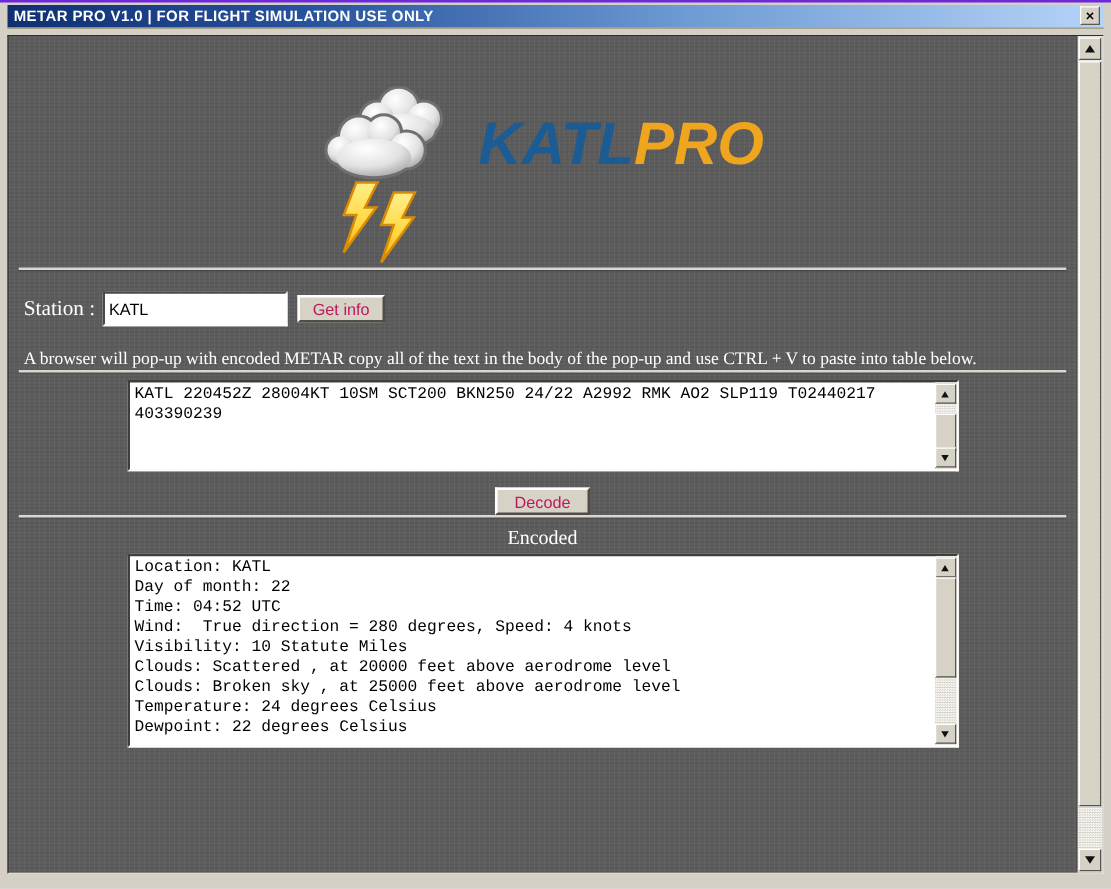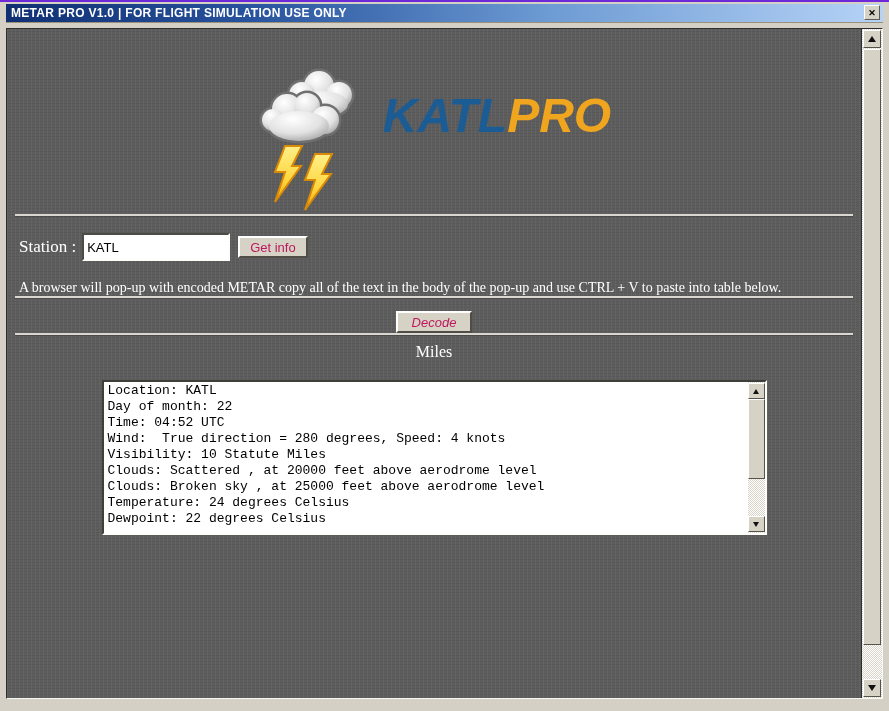--- a/index.html
+++ b/index.html
@@ -114,21 +114,21 @@
 
   .instruction{ margin:19px 12px 0 12px; font-size:14px; }
 
   .center-label{ text-align:center; font-size:16px; }
   .paste-label{ margin-top:16px; }
   .report-label{ margin-top:8px; }
 
   
   .ta-wrap{ position:relative; margin:6px auto 0; width:665px; }
   .ta-wrap.metar{ height:73px; }
-  .ta-wrap.report{ margin-top:19px; height:155px; }
+  .ta-wrap.report{ margin-top:3px; height:155px; }
   textarea.classic{
     width:100%; height:100%; resize:none; overflow:hidden;
     border:2px solid; border-color:#3f3f3a #fdfdfa #fdfdfa #3f3f3a;
     background:#ffffff; color:#000;
     font-family:"Liberation Mono", monospace; font-size:13px; line-height:16px;
     padding:1px 22px 1px 4px; outline:none; white-space:pre;
   }
   .ta-sb{
     position:absolute; top:2px; bottom:2px; right:2px; width:17px;
     background:#e6e3da;
@@ -136,21 +136,21 @@
     background-size:2px 2px;
   }
   .ta-sb .sb-btn{ left:0; right:0; height:16px; border-width:1px; }
   .ta-sb .sb-thumb{ left:0; right:0; }
   .ta-sb.metar-sb .sb-thumb{ top:25px; height:30px; }
   .ta-sb.report-sb .sb-thumb{ top:17px; height:80px; }
   .ta-sb .tri-up{ border-left-width:3px; border-right-width:3px; border-bottom-width:5px; }
   .ta-sb .tri-down{ border-left-width:3px; border-right-width:3px; border-top-width:5px; }
 
   .decode-row{ margin-top:13px; text-align:center; }
-  .decode-btn{ height:22px; padding:2px 14px;font-style:italic; }
+  .decode-btn{ height:22px; padding:2px 14px; }
 </style>
 </head>
 <body>
 
 <div class="window">
 
   <div class="titlebar">
     <span class="title">METAR PRO V1.0 | FOR FLIGHT SIMULATION USE ONLY</span>
     <div class="close-btn">
       <span>✕</span>
@@ -222,28 +222,41 @@
         <span class="serif station-label">Station :</span>
         <input class="station-input" type="text" value="KATL" style="">
         <button class="btn getinfo-btn">Get info</button>
       </div>
 
       <div class="serif instruction">A browser will pop-up with encoded METAR copy all of the text in the body of the pop-up and use CTRL + V to paste into table below.</div>
 
       <hr class="rule rule2">
 
 
+      <div class="ta-wrap metar">
+        <textarea class="classic" spellcheck="false" style="">KATL 220452Z 28004KT 10SM SCT200 BKN250 24/22 A2992 RMK AO2 SLP119 T02440217
+403390239</textarea>
+        <div class="ta-sb metar-sb">
+          <div class="sb-btn up">
+              <div class="tri-up"></div>
+            </div>
+          <div class="sb-thumb"></div>
+          <div class="sb-btn down">
+              <div class="tri-down"></div>
+            </div>
+        </div>
+      </div>
 
       <div class="decode-row">
         <button class="btn decode-btn">Decode</button>
       </div>
 
       <hr class="rule rule3">
 
-      <div class="serif center-label report-label">Miles</div>
+      <div class="serif center-label report-label">Encoded</div>
 
       <div class="ta-wrap report">
         <textarea class="classic" spellcheck="false" style="">Location: KATL
 Day of month: 22
 Time: 04:52 UTC
 Wind:  True direction = 280 degrees, Speed: 4 knots
 Visibility: 10 Statute Miles
 Clouds: Scattered , at 20000 feet above aerodrome level
 Clouds: Broken sky , at 25000 feet above aerodrome level
 Temperature: 24 degrees Celsius

